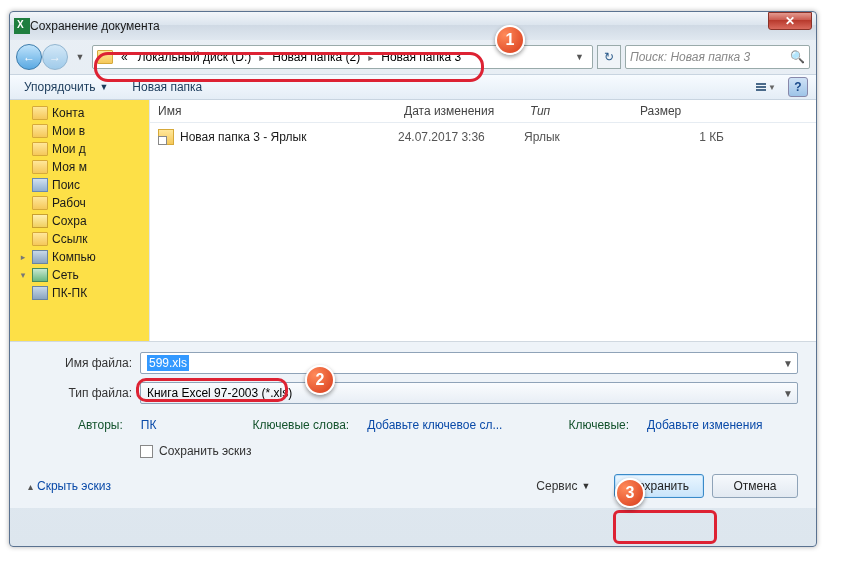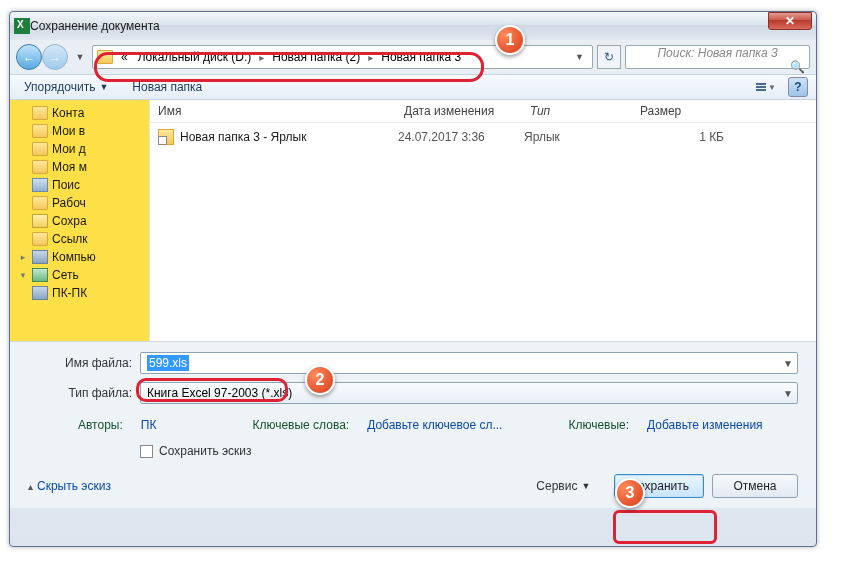--- a/index.html
+++ b/index.html
@@ -46,21 +46,21 @@
 }
 .breadcrumb .folder-ico { width: 16px; height: 14px; margin-right: 2px; }
 .breadcrumb span.crumb { padding: 2px 4px; }
 .breadcrumb span.arrow { color: #666; font-size: 10px; margin: 0 2px; }
 .bc-dropdown { margin-left: auto; color: #555; font-size: 9px; padding: 0 4px; }
 
 .refresh-btn { width: 24px; height: 24px; border: 1px solid #9aa; background: #f0f4f8; display:flex; align-items:center; justify-content:center; color:#2a5a8a; font-size:14px; }
 
 .search-box {
   width: 185px; height: 24px; background: #fff; border: 1px solid #9aa; border-radius: 2px;
-  display: flex; align-items: center; padding: 0 4px; color: #888; font-style: italic; flex-direction: column;
+  display: flex; align-items: center; padding: 0 4px; color: #888; font-style: italic;
 }
 .search-box .mag { margin-left: auto; color: #4a7aaa; font-style: normal; }
 
 
 .toolbar {
   height: 26px; background: linear-gradient(to bottom, #f7fbff 0%, #e4edf6 100%);
   border-top: 1px solid #c8d4e0; border-bottom: 1px solid #c8d4e0;
   display: flex; align-items: center; padding: 7px 8px; gap: 12px;
 }
 .tb-btn { color: #1a3a5a; padding: 4px 6px; display: flex; align-items: center; gap: 4px; }

